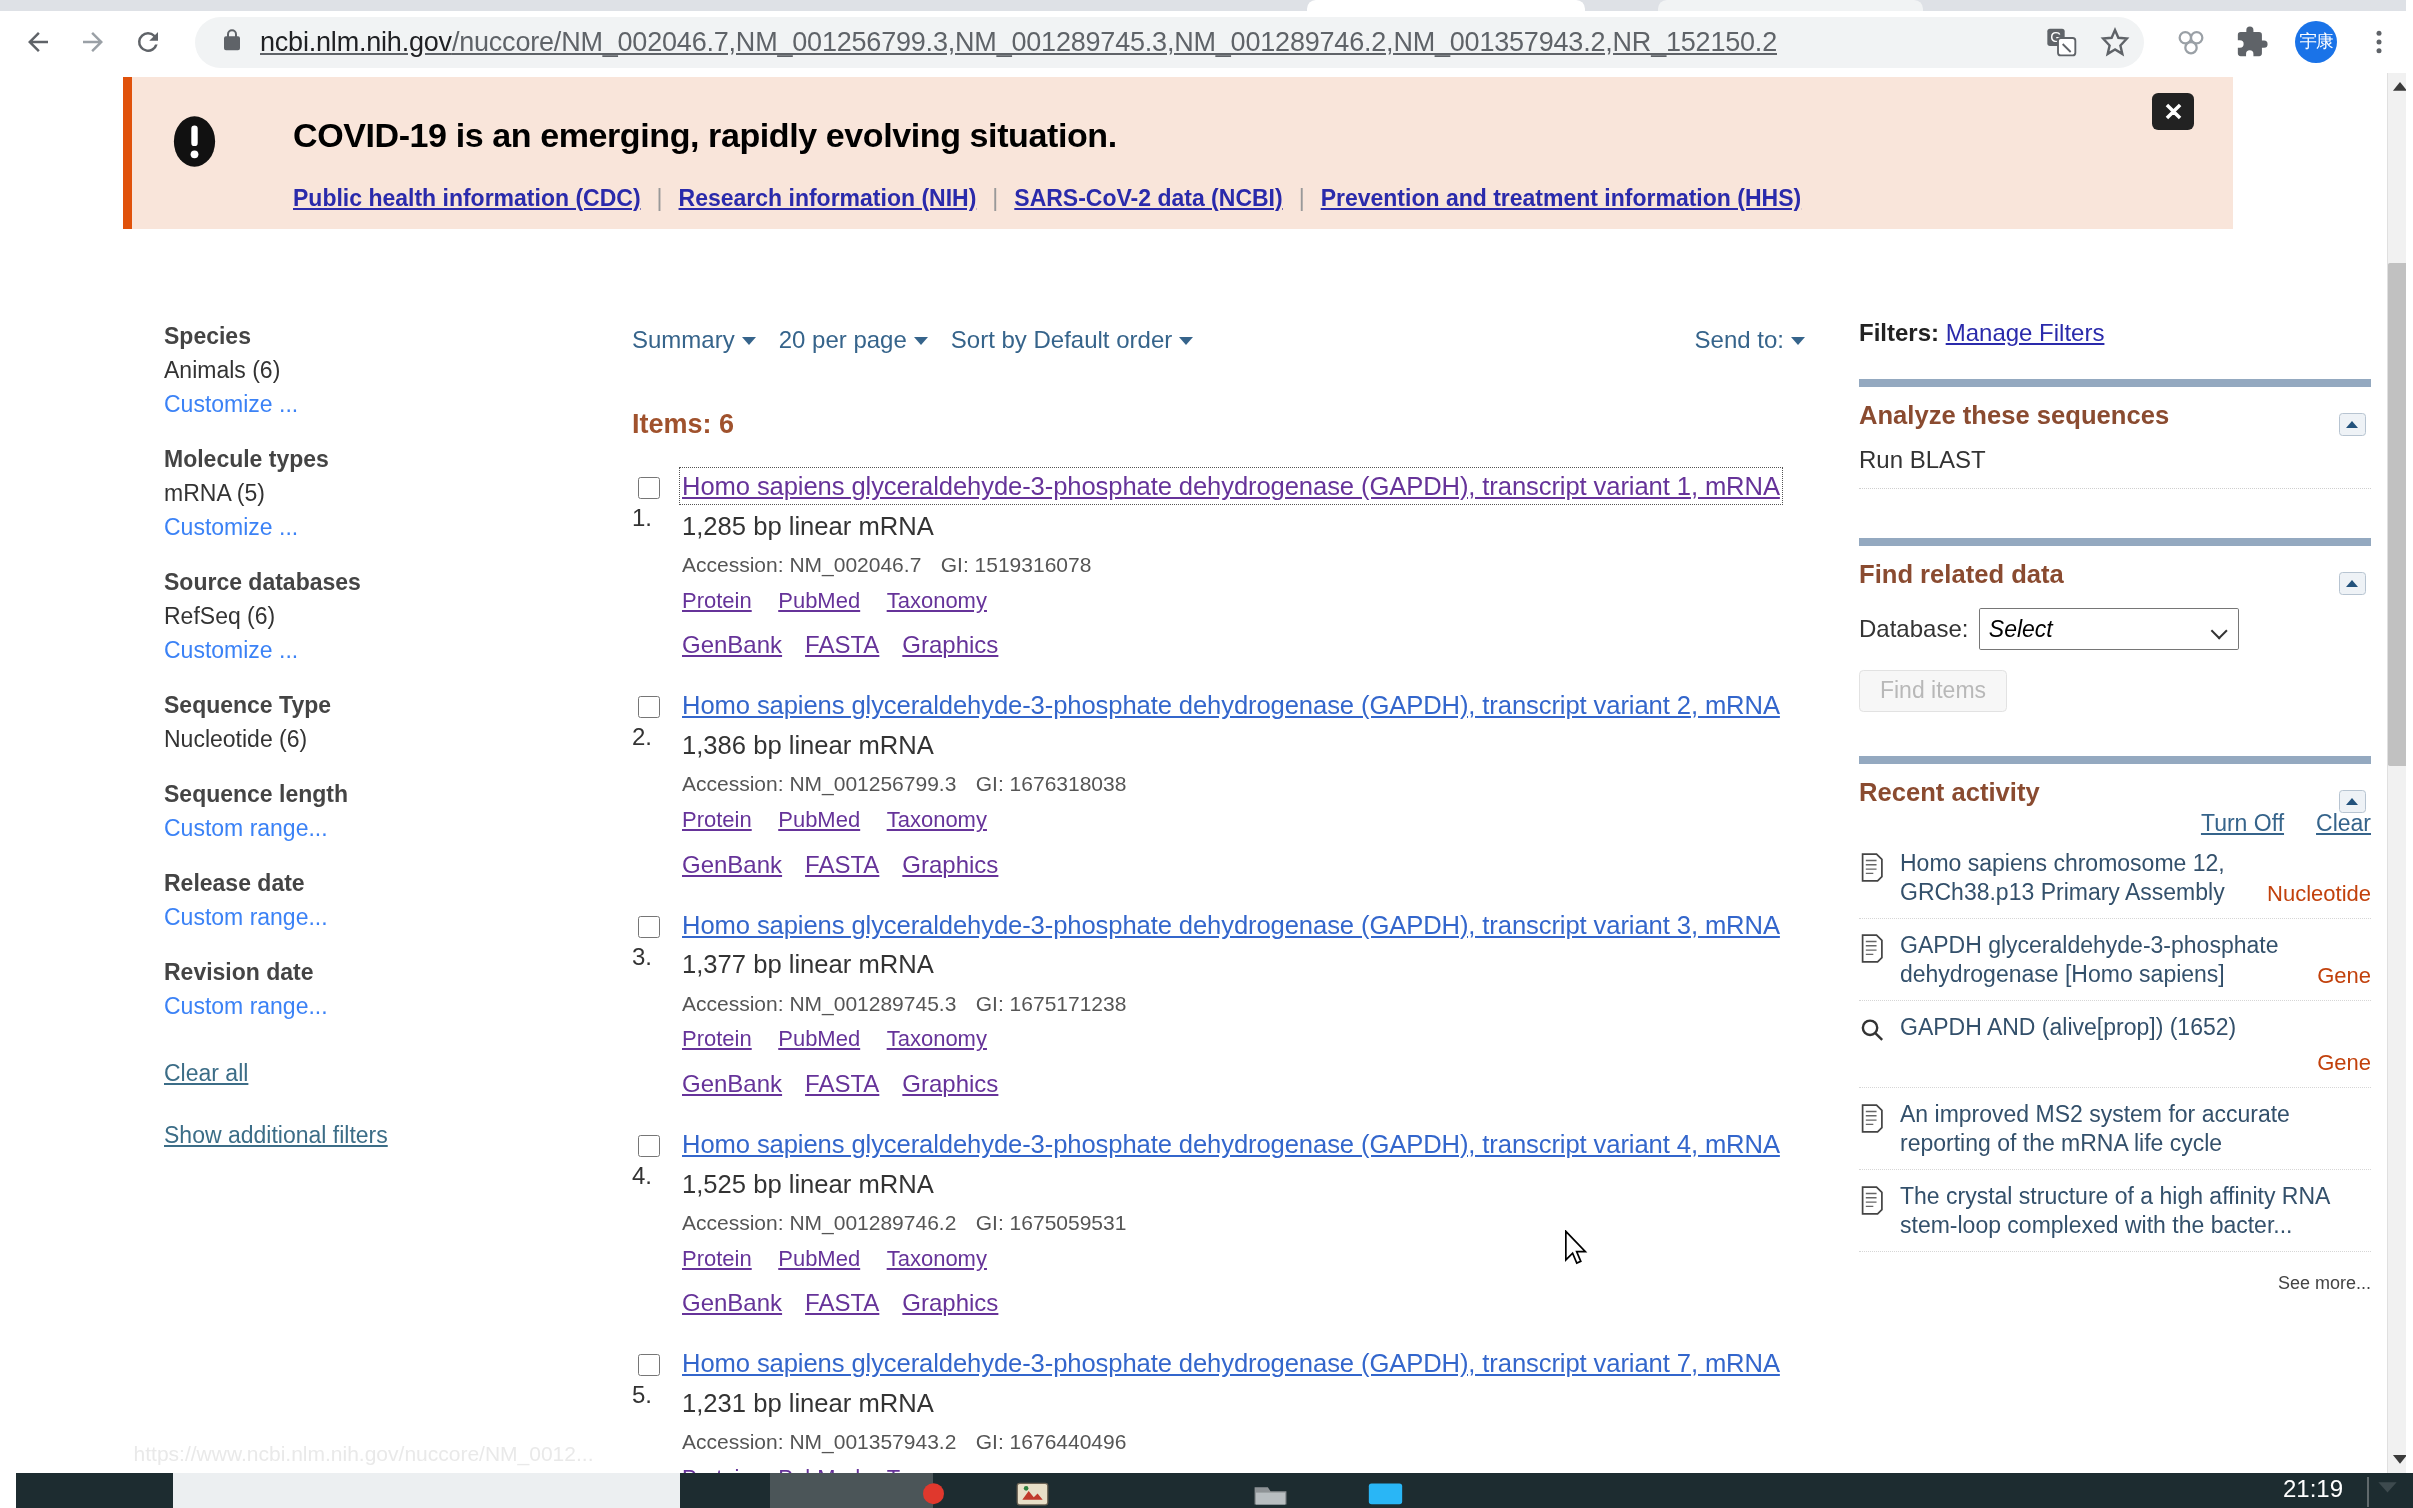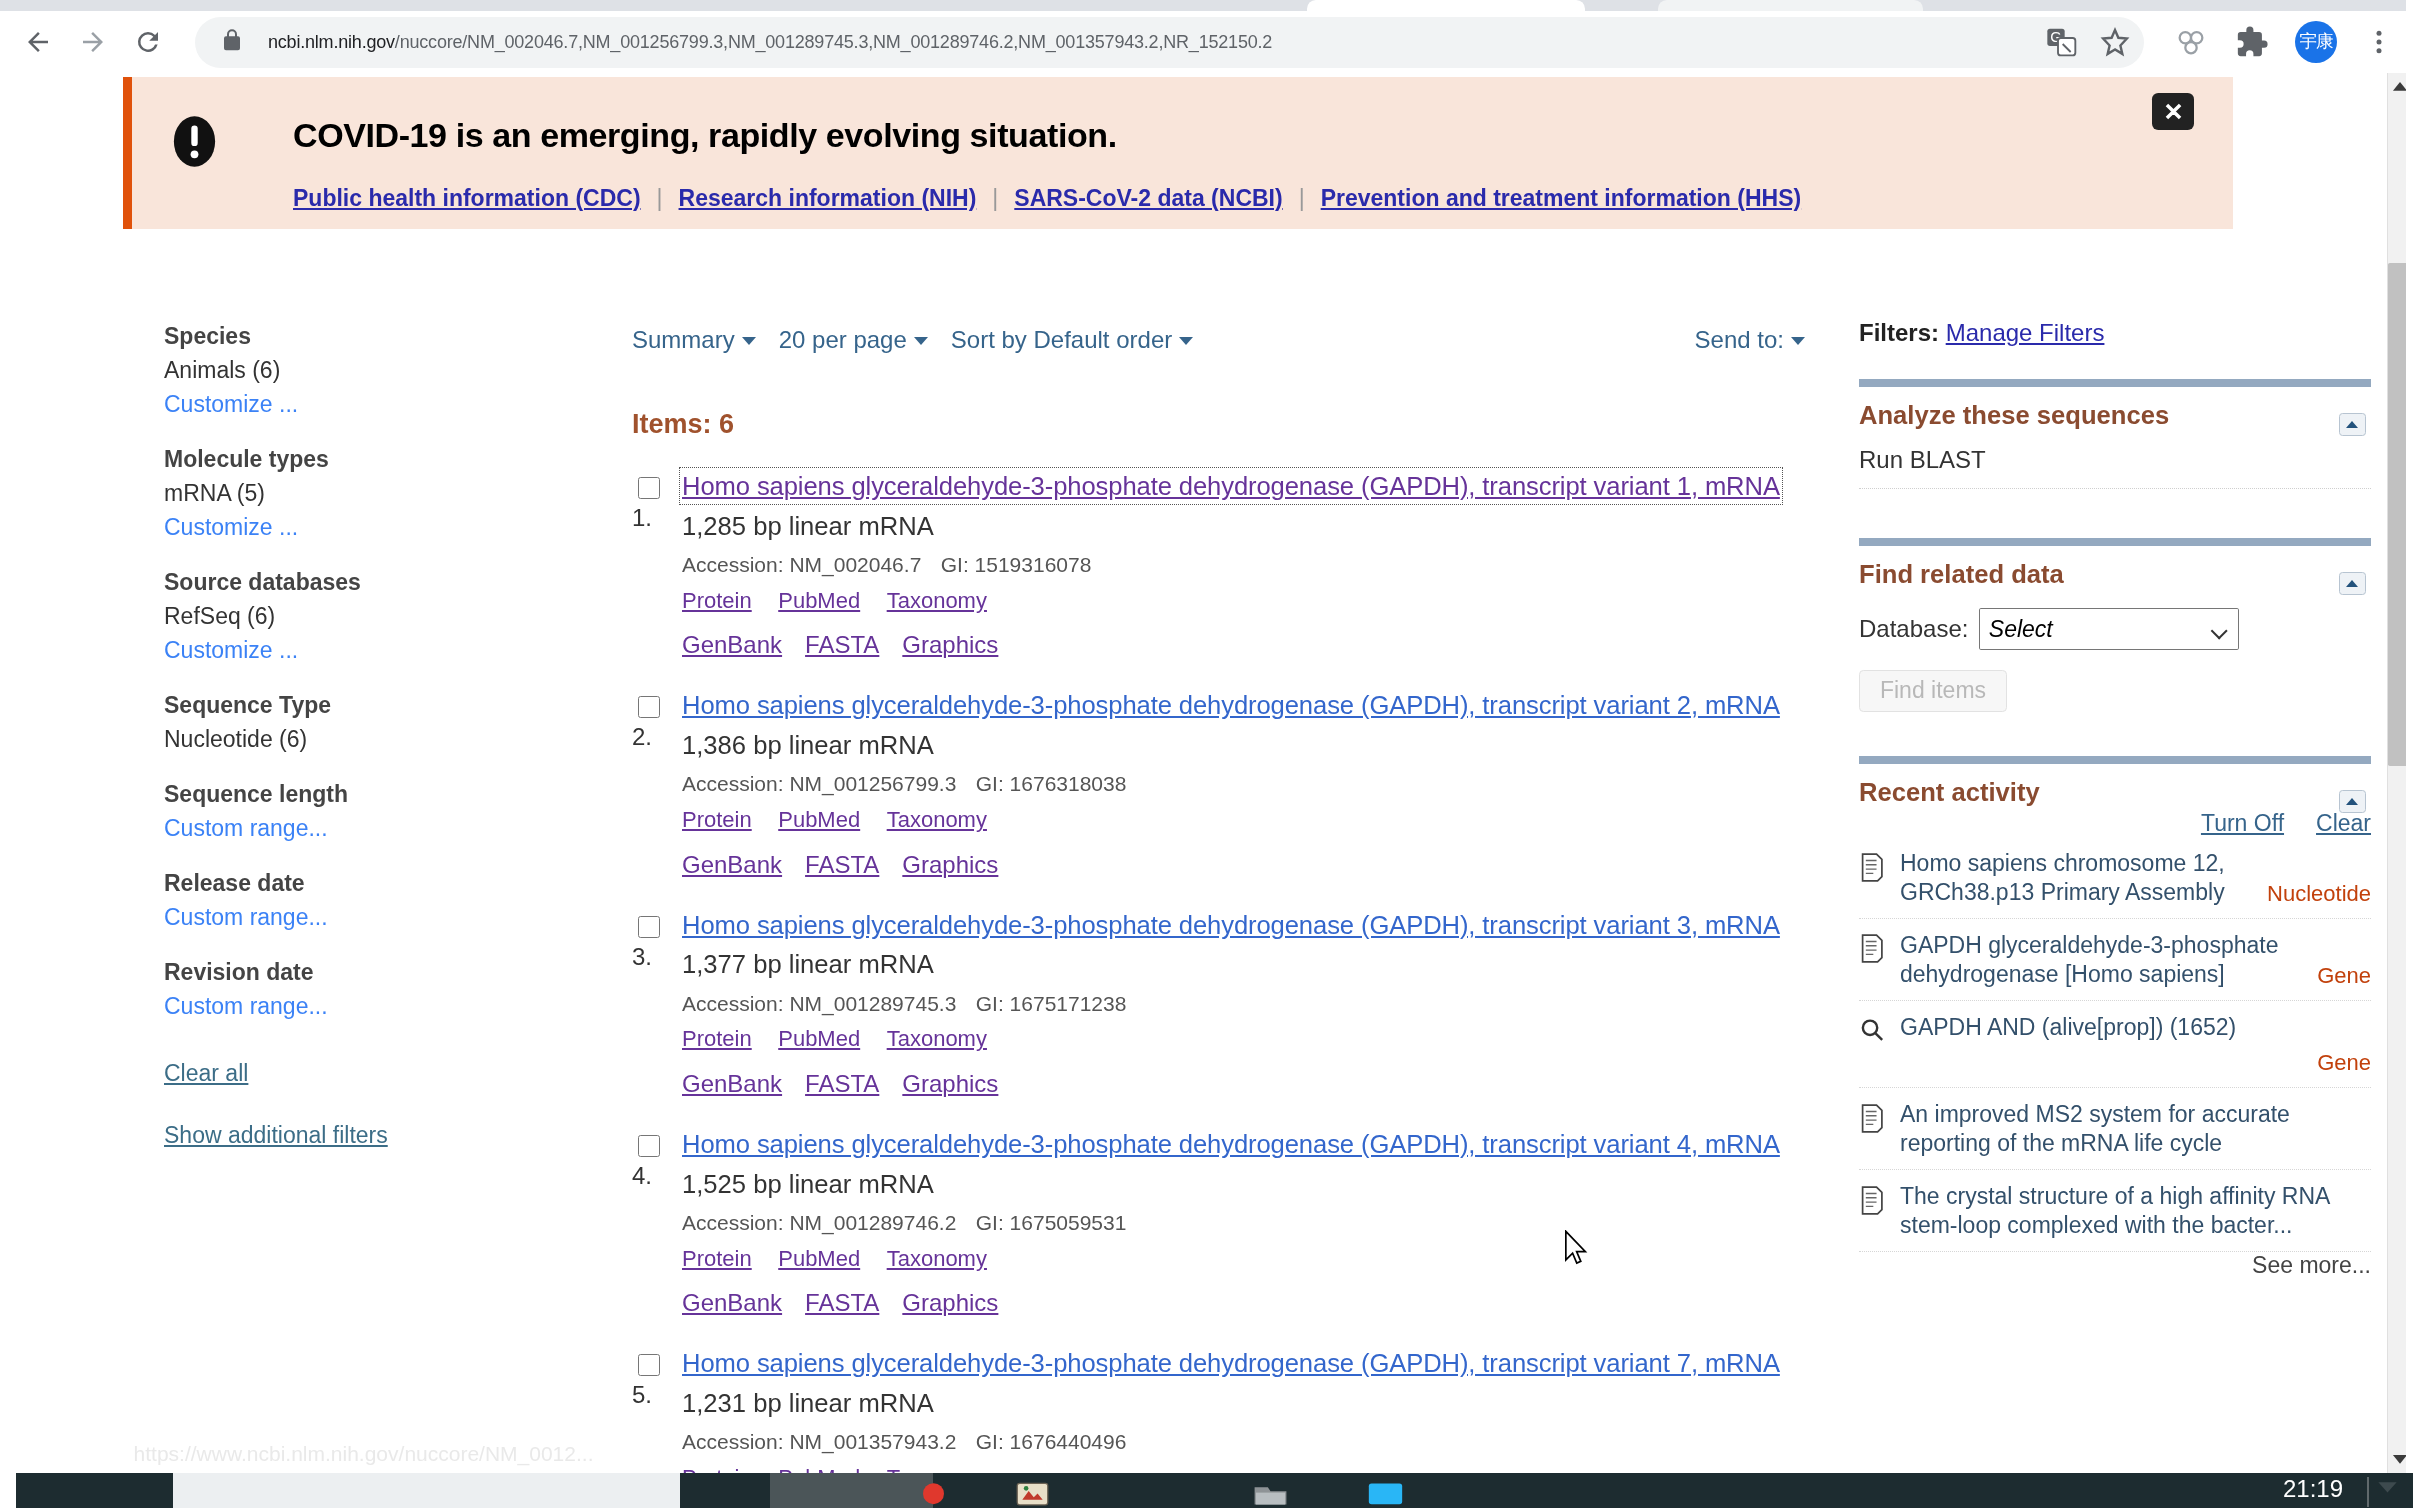--- a/index.html
+++ b/index.html
@@ -39,23 +39,24 @@
   }
   .nav-btn svg { display: block; }
   #nav-back { margin-left: 10.6px; }
   #omnibox {
     flex: 1 1 auto; height: 51px; margin-left: 19.4px; margin-right: 0px;
     background: #f1f3f4; border-radius: 25.6px;
     display: flex; align-items: center; position: relative;
   }
   #lock-icon { margin-left: 25px; flex: 0 0 auto; }
   #omnibox-url {
-    margin-left: 24px; font-size: 18px; color: #5f6368;
+    margin-left: 16px; font-size: 27px; color: #5f6368;
     white-space: nowrap; overflow: hidden;
     letter-spacing: -0.2px;
+    text-decoration: underline;
   }
   #omnibox-url .url-host { color: #202124; }
   #omnibox-actions {
     position: absolute; right: 12.3px; top: 0; height: 51px;
     display: flex; align-items: center; gap: 19.4px;
   }
   #toolbar-right {
     flex: 0 0 auto; display: flex; align-items: center;
     gap: 26.5px; padding-left: 30px; padding-right: 19.4px;
   }
@@ -276,21 +277,21 @@
   }
   .ra-icon { flex: 0 0 auto; width: 41px; padding-top: 3.5px; }
   .ra-text {
     flex: 1 1 auto; font-size: 23px; color: #33506b; line-height: 29px;
   }
   .ra-db {
     flex: 0 0 auto; font-size: 22px; color: #c2410c;
     align-self: flex-end; padding-left: 12.3px; white-space: nowrap;
   }
   #see-more {
-    text-align: right; font-size: 23px; color: #444;
+    text-align: right; margin-top: 21px; font-size: 18px; color: #444;
     cursor: pointer;
   }
 
   
   #status-bar {
     position: absolute; left: 0px; bottom: 0px;
     height: 39px; padding: 0 10.6px;
     display: flex; align-items: center;
     font-size: 21px; color: #e9e9e9;
     background: #ffffff;

